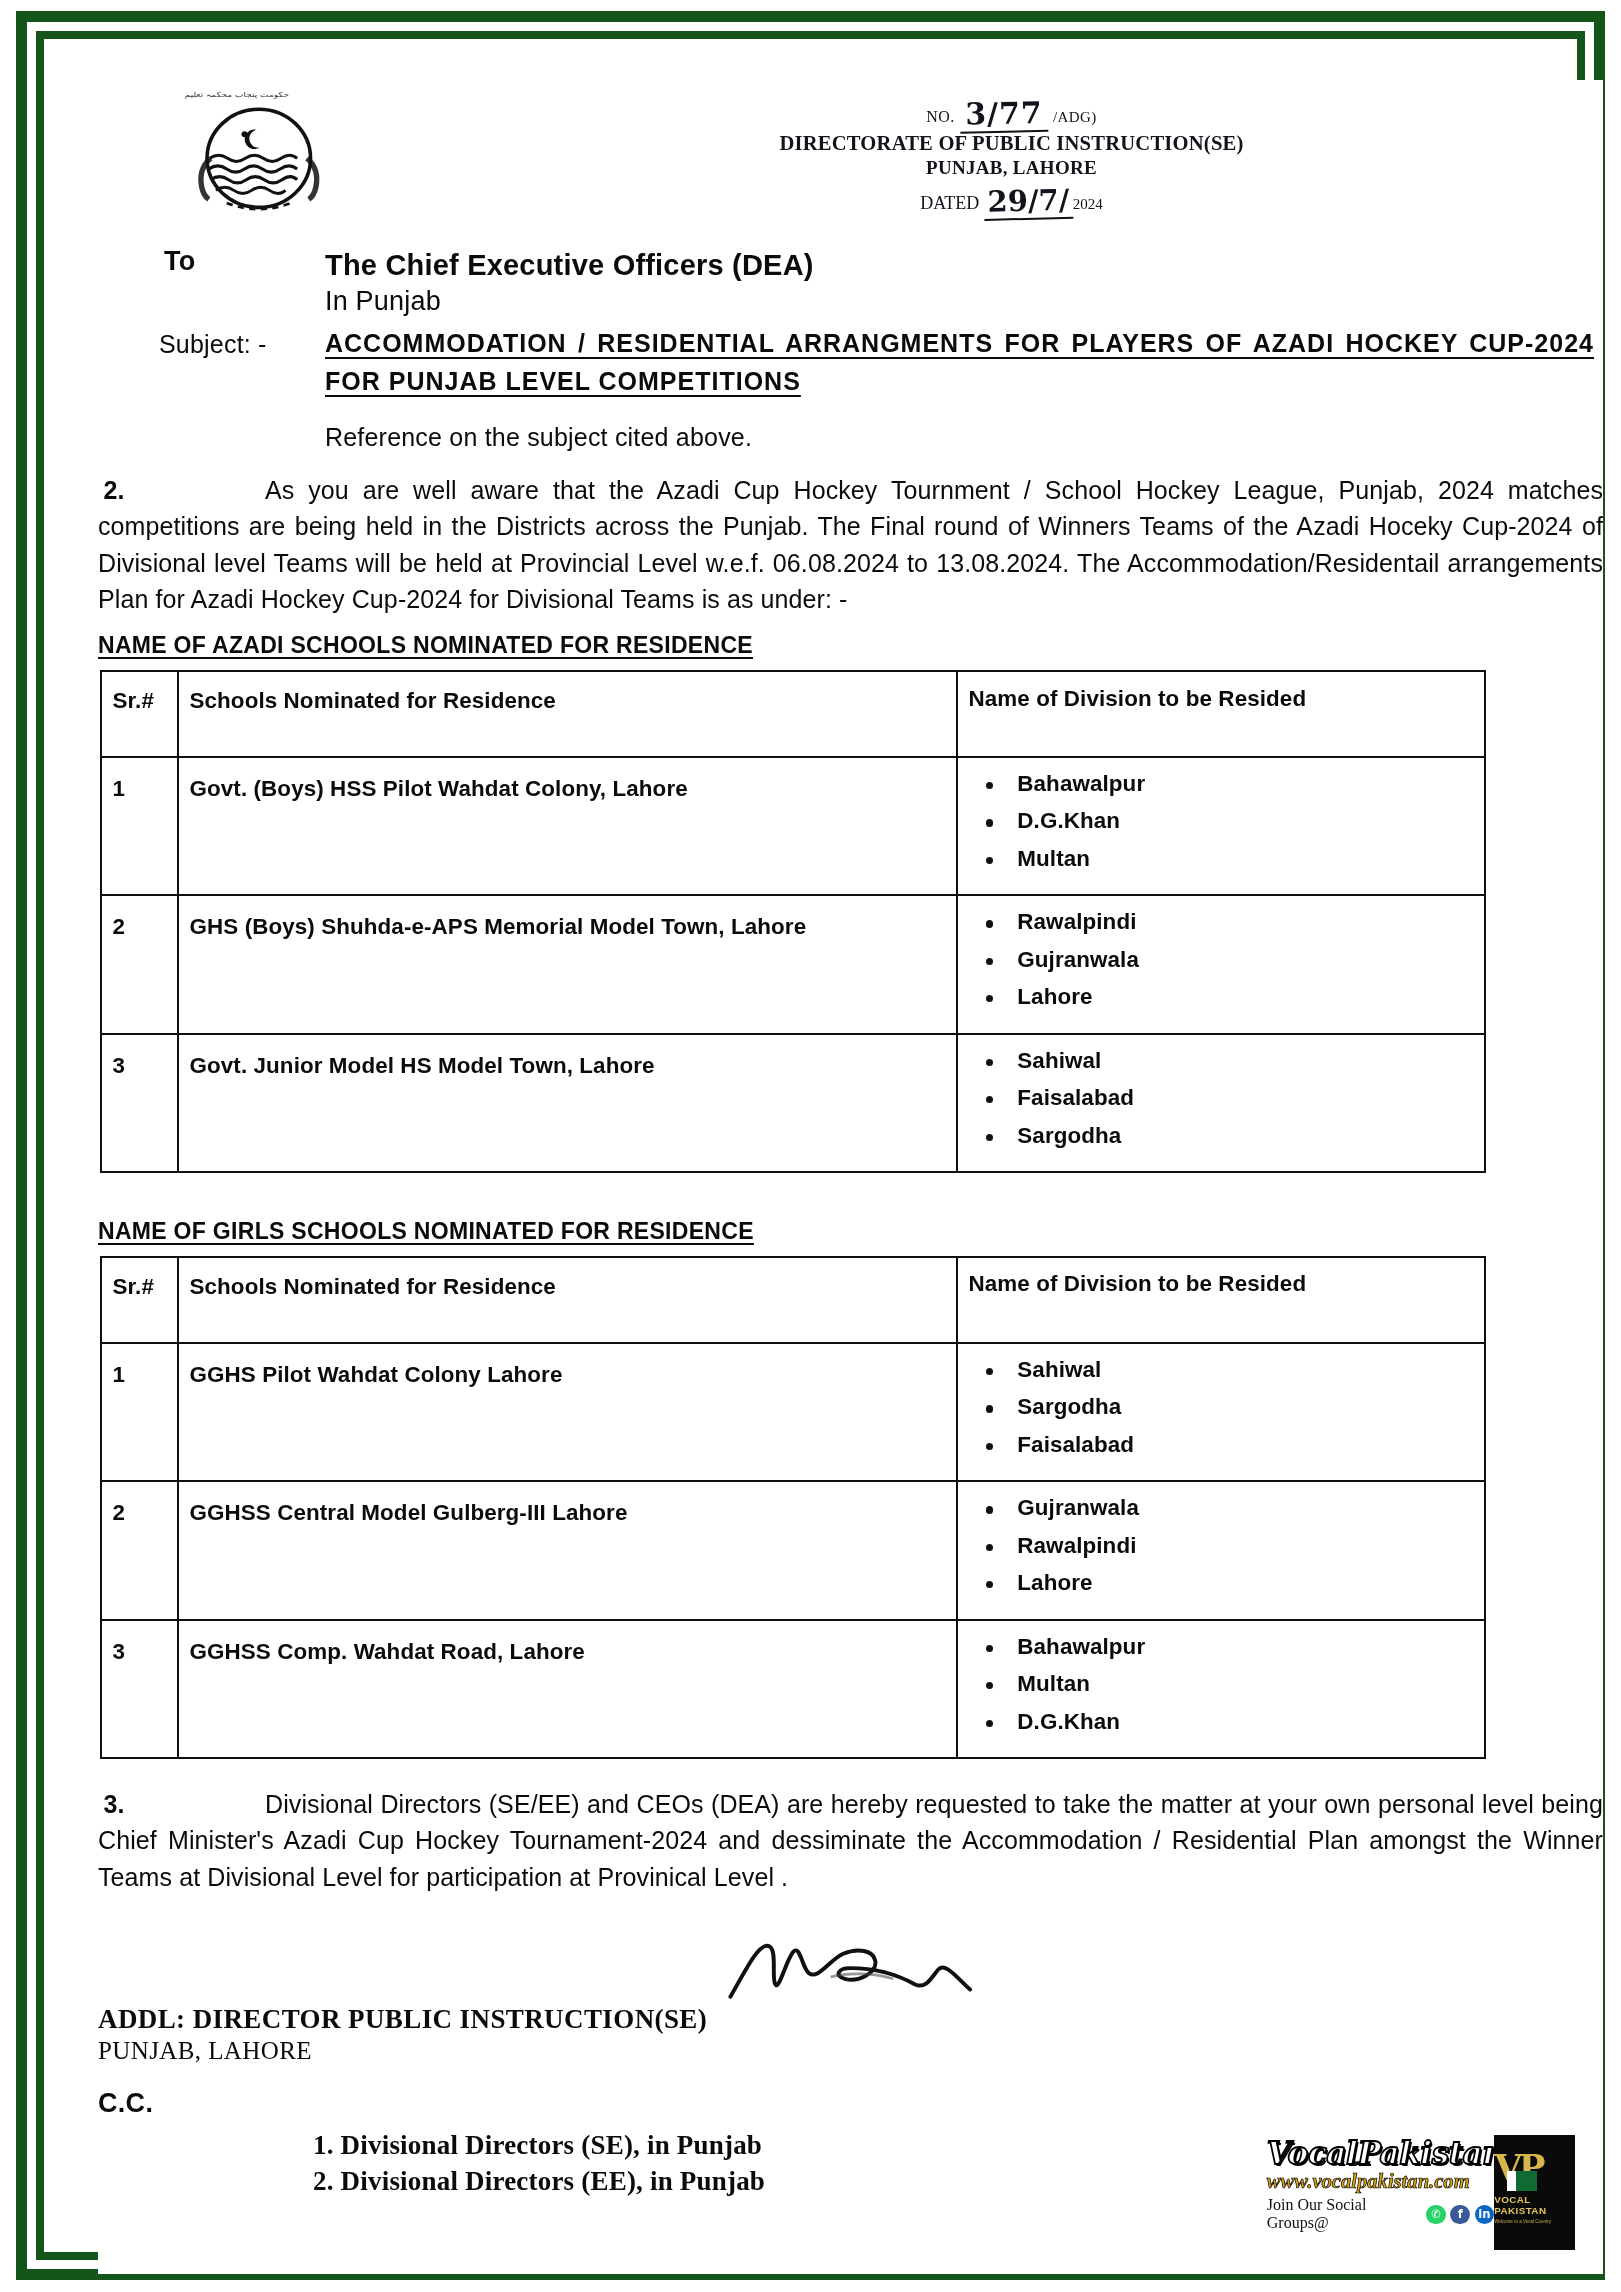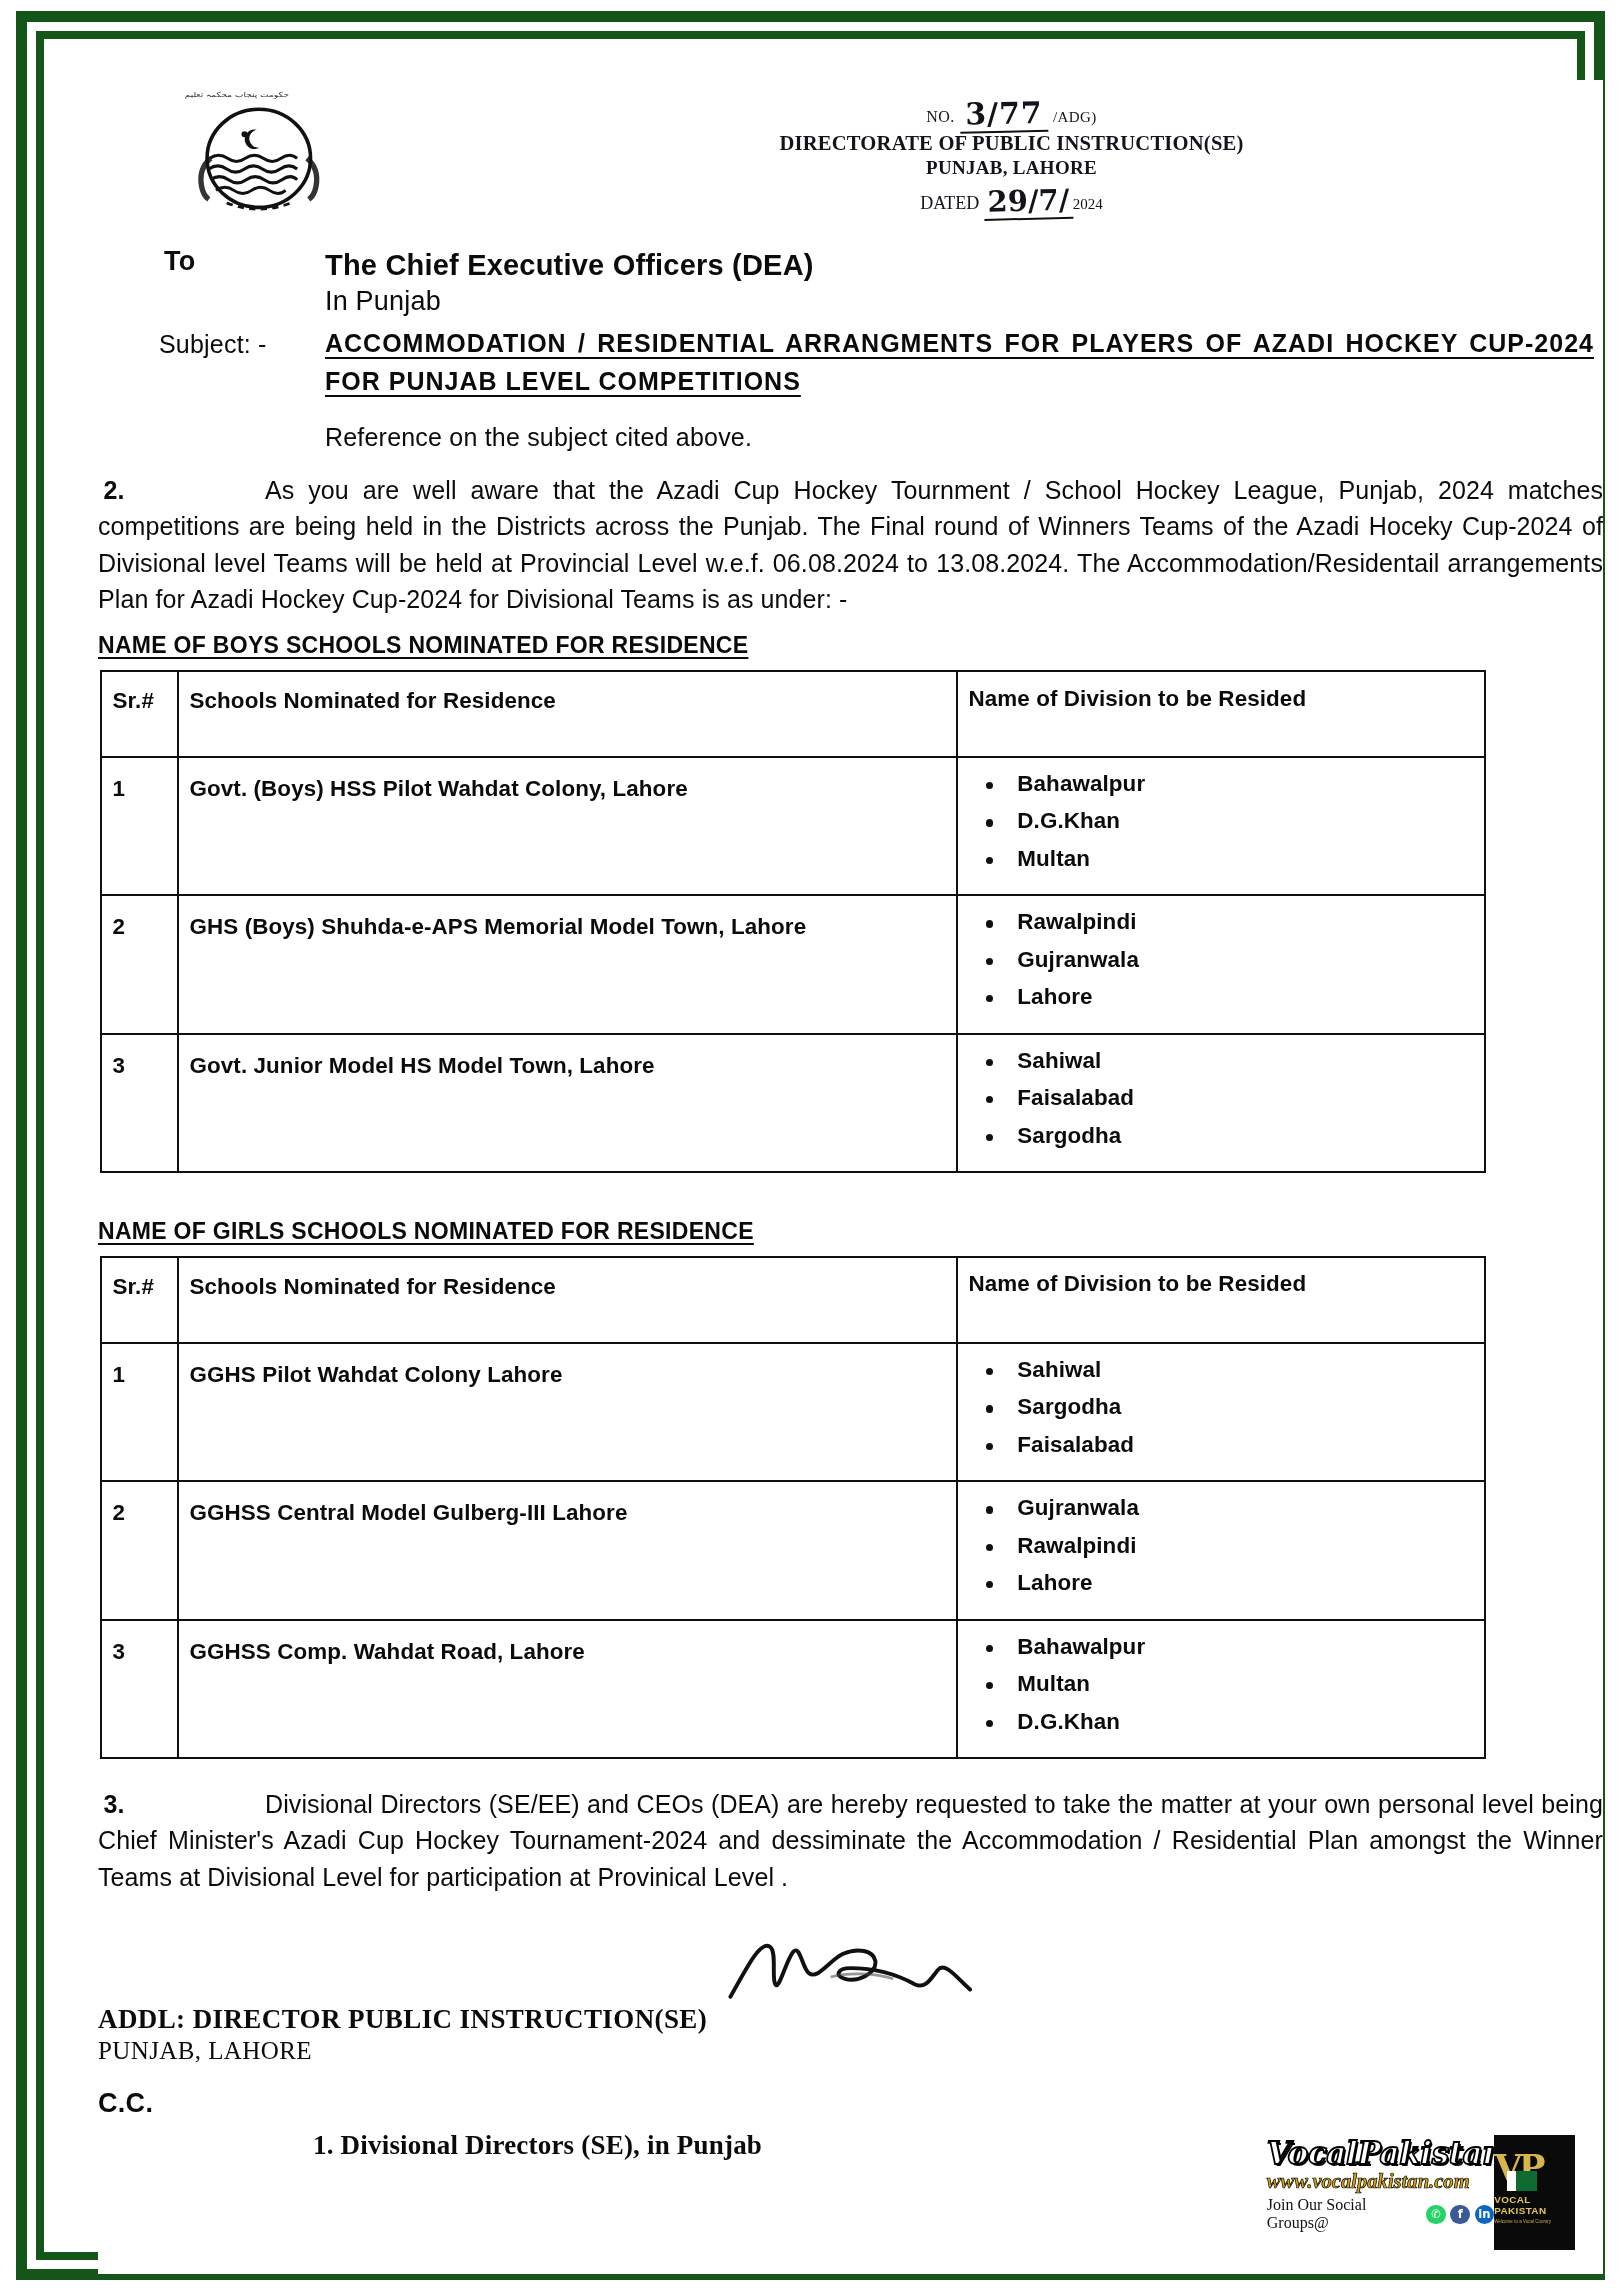--- a/index.html
+++ b/index.html
@@ -428,21 +428,21 @@
       </div>
 
       <div class="ref-line">Reference on the subject cited above.</div>
 
       <div class="para">
         <span class="num">2.</span>
         <span class="body">As you are well aware that the Azadi Cup Hockey Tournment / School Hockey League, Punjab, 2024 matches competitions are being held in the Districts across the Punjab. The Final round of Winners Teams of the Azadi Hoceky Cup-2024 of Divisional level Teams will be held at Provincial Level w.e.f. 06.08.2024 to 13.08.2024. The Accommodation/Residentail arrangements Plan for Azadi Hockey Cup-2024 for Divisional Teams is as under: -</span>
       </div>
 
       <div class="tbl-title-wrap">
-        <span class="tbl-title">NAME OF BOYS SCHOOLS NOMINATED FOR RESIDENCE</span>
+        <span class="tbl-title">NAME OF AZADI SCHOOLS NOMINATED FOR RESIDENCE</span>
       </div>
 
       <table class="res-table">
         <colgroup>
             <col class="c-sr">
             <col class="c-school">
             <col class="c-div">
           </colgroup>
         <thead>
           <tr>
@@ -557,20 +557,21 @@
             <path d="M120 48 C142 42 170 44 190 50" fill="none" stroke="#444" stroke-width="3" opacity=".55"></path>
           </svg>
         </div>
         <div class="sig-name">ADDL: DIRECTOR PUBLIC INSTRUCTION(SE)</div>
         <div class="sig-city">PUNJAB, LAHORE</div>
       </div>
 
       <div class="cc-label">C.C.</div>
       <div class="cc-list">
         <div>1. Divisional Directors (SE), in Punjab</div>
+        <div>2. Divisional Directors (EE), in Punjab</div>
       </div>
 
     </div>
 
     <div class="watermark">
       <div class="wm-left">
         <div class="wm-brand">VocalPakistan</div>
         <div class="wm-url">www.vocalpakistan.com</div>
         <div class="wm-join">
           <span>Join Our Social Groups@</span>

